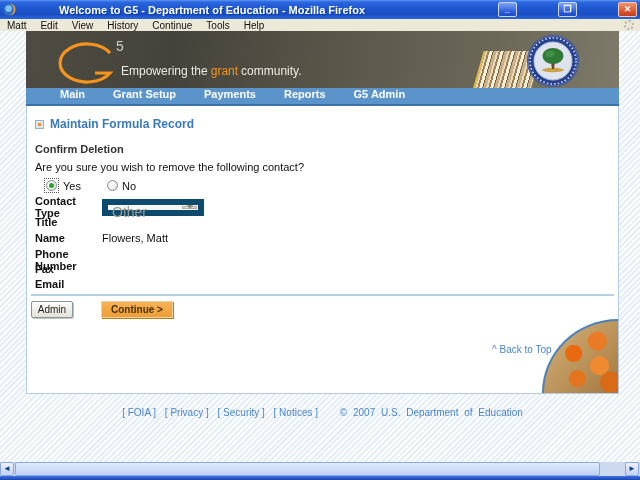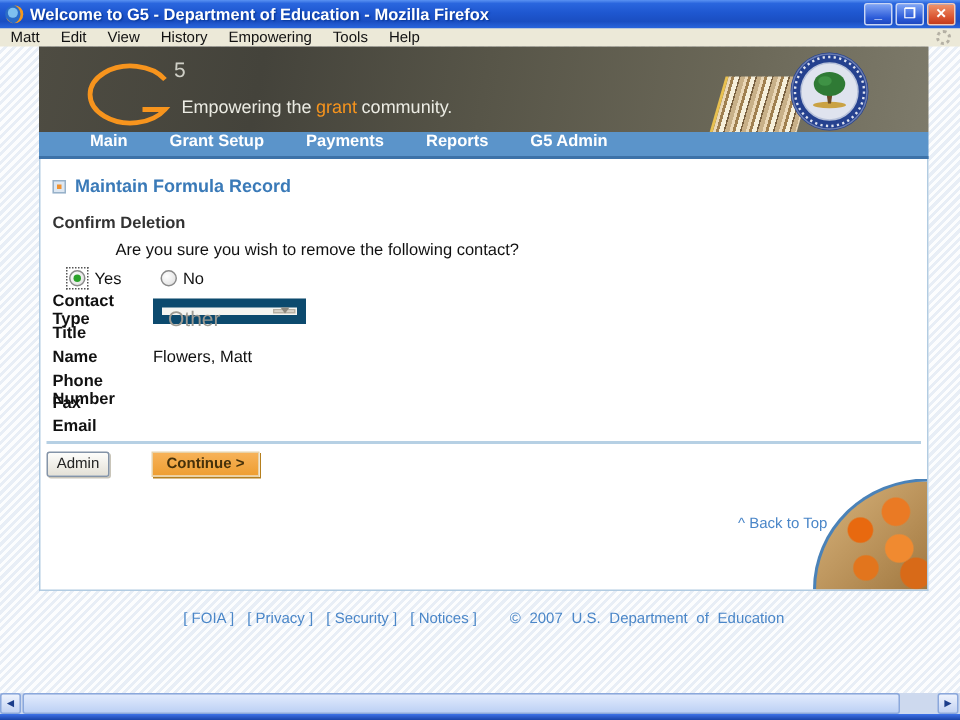--- a/index.html
+++ b/index.html
@@ -2,21 +2,21 @@
 <html><head>
 <meta charset="utf-8">
 <style>
   * { margin:0; padding:0; box-sizing:border-box; }
   html,body { width:640px; height:480px; overflow:hidden; }
   body { position:relative; font-family:"Liberation Sans",sans-serif; background:#ece9d8; }
 
   
   .titlebar { position:absolute; top:0; left:0; right:0; height:19px;
     background:linear-gradient(180deg,#5a92f2 0%,#2a66de 12%,#1e57d0 45%,#1a4ec2 75%,#2a66de 100%);
-    display:flex; align-items:center; padding:0 3px; }
+    display:flex; align-items:center; padding:0 3px;gap:39px; }
   .ff-icon { width:13px; height:13px; flex:0 0 13px; }
   .title-text { color:#fff; font-weight:bold; font-size:11px; margin-left:4px; flex:1;
     white-space:nowrap; overflow:hidden; text-shadow:1px 1px 1px #0a3a9a; }
   .win-btn { width:19px; height:15px; border-radius:2px; margin-left:2px; display:flex;
     align-items:center; justify-content:center; color:#fff; font-size:9px; font-weight:bold;
     border:1px solid #c9d6f5; line-height:1; }
   .wb-blue { background:linear-gradient(180deg,#7fa4f5,#2a5ad8 70%,#1e48c0); }
   .wb-red  { background:linear-gradient(180deg,#f0936a,#d8512e 70%,#c23c1c); border-color:#f4cbb6; }
 
   .menubar { position:absolute; top:19px; left:0; right:0; height:12px; background:#ece9d8;
@@ -49,21 +49,21 @@
 
   
   .main { position:relative; background:#fff; border:1px solid #b2cce2; border-top:none;
     height:288px; font-size:11px; color:#111; }
   .page-title-row { position:absolute; left:8px; top:11px; display:flex; align-items:center; }
   .bullet-icon { width:9px; height:9px; border:1px solid #97b1c9; background:#dde7f2;
     display:flex; align-items:center; justify-content:center; }
   .bullet-icon i { display:block; width:3px; height:3px; background:#f09230; }
   .page-title { color:#3a7ab8; font-weight:bold; font-size:12px; margin-left:6px; }
   .section-heading { position:absolute; left:8px; top:37px; font-weight:bold; color:#333; }
-  .question { position:absolute; left:8px; top:55px;margin-left:42px; }
+  .question { position:absolute; left:8px; top:55px; }
 
   .radio-row { position:absolute; left:17px; top:72px; display:flex; align-items:center; }
   .focus-box { border:1px dotted #555; padding:1px; display:flex; }
   .radio { width:11px; height:11px; border-radius:50%; border:1px solid #8a8a8a;
     background:radial-gradient(circle at 35% 35%,#ffffff,#dcdcdc); position:relative; }
   .radio.checked::after { content:""; position:absolute; left:2px; top:2px; width:5px; height:5px;
     border-radius:50%; background:#2ba32b; }
   .radio-label { margin-left:4px; }
   .radio-group-no { margin-left:26px; display:flex; align-items:center; }
 
@@ -136,21 +136,21 @@
   <div class="win-btn wb-blue">_</div>
   <div class="win-btn wb-blue">❐</div>
   <div class="win-btn wb-red">✕</div>
 </div>
 
 <div class="menubar">
   <span class="menu-item">Matt</span>
   <span class="menu-item">Edit</span>
   <span class="menu-item">View</span>
   <span class="menu-item">History</span>
-  <span class="menu-item">Empowering</span>
+  <span class="menu-item">Continue</span>
   <span class="menu-item">Tools</span>
   <span class="menu-item">Help</span>
   <span class="throbber"></span>
 </div>
 
 <div class="viewport">
   <div class="content">
 
     <div class="banner">
       <svg class="g5logo" width="86" height="48" viewBox="0 0 86 48">

